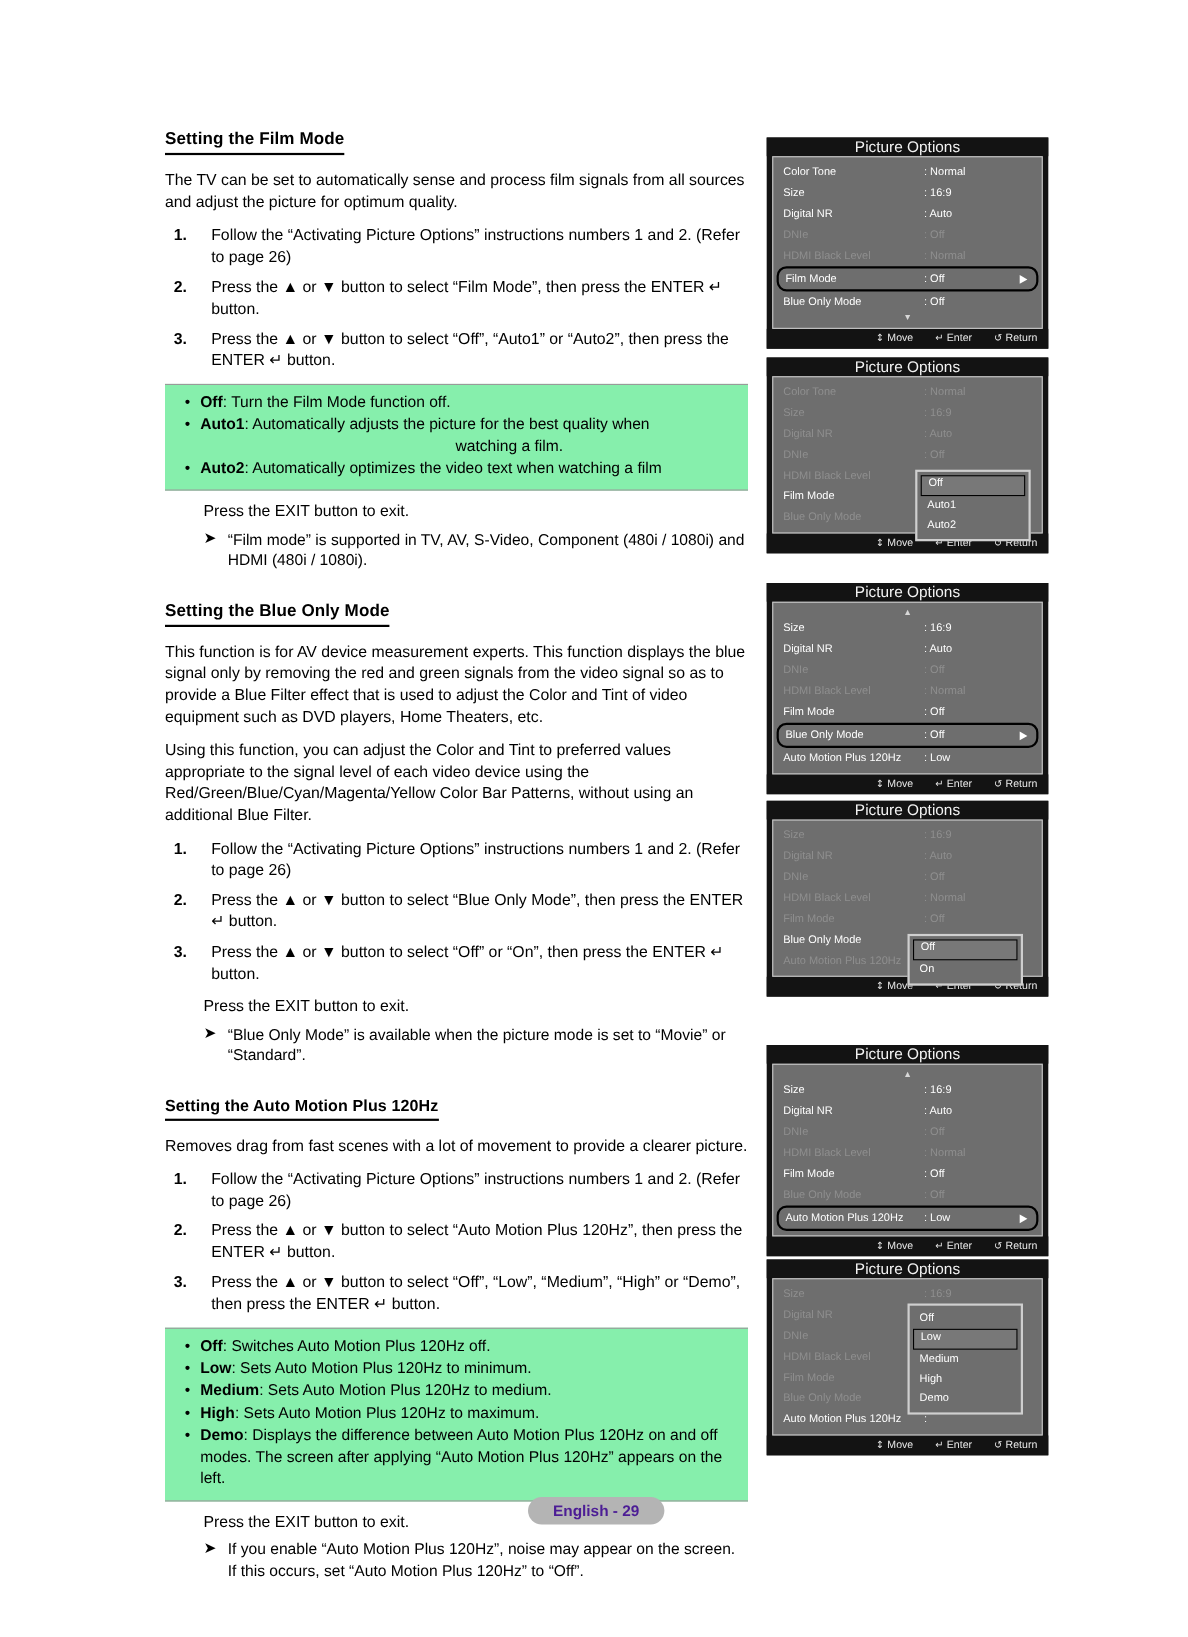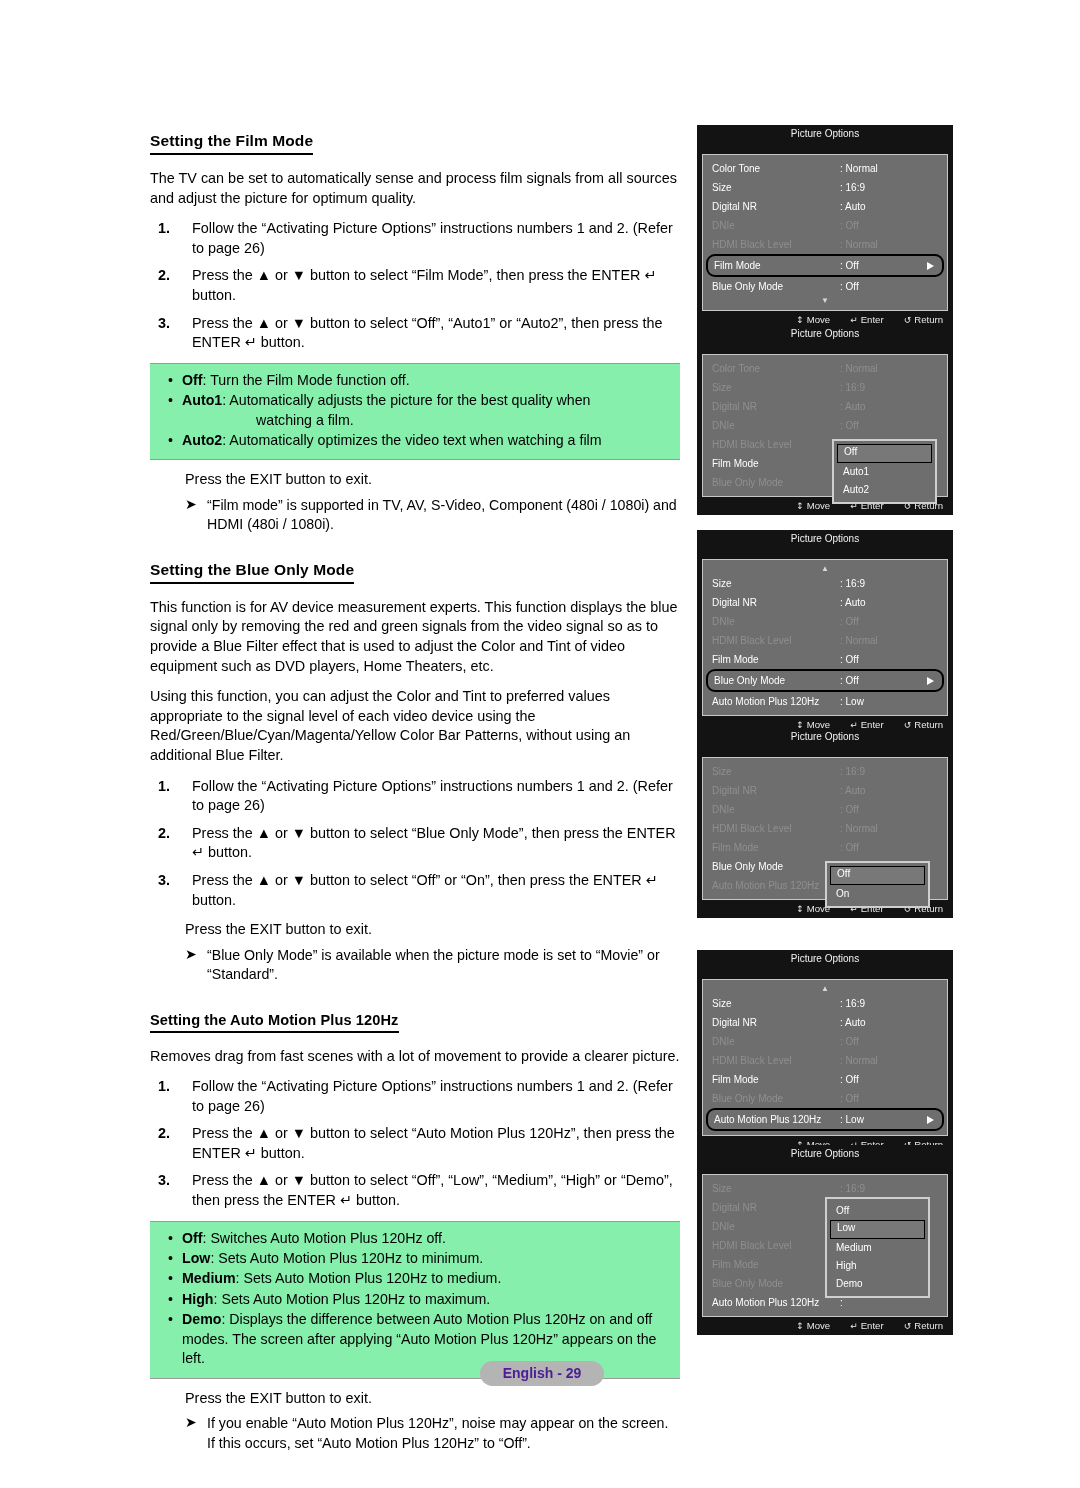--- a/index.html
+++ b/index.html
@@ -9,21 +9,21 @@
     font-family:"Liberation Sans", sans-serif;
     color:#000;
     position:relative;
     overflow:hidden;
   }
   .page{position:absolute;inset:0;}
 
   
   .col-left{
     position:absolute;
-    left:150px; top:132px; width:530px;
+    left:150px; top:118px; width:530px;
   }
   h2.sec-title{
     font-size:15.5px;
     font-weight:bold;
     margin:0 0 14px 0;
     padding:0 0 3px 0;
     display:inline-block;
     border-bottom:2.5px solid #000;
     letter-spacing:0.1px;
   }
@@ -64,21 +64,21 @@
     position:relative;
     padding-left:14px;
     font-size:14.2px;
     line-height:19.4px;
     margin-bottom:1px;
   }
   .grayblock ul li::before{
     content:"\2022";
     position:absolute;left:0;top:0;
   }
-  .grayblock ul li .indent2{display:block;padding-left:74px;}
+  .grayblock ul li .indent2{display:block;padding-left:74px;text-align:center;}
 
   p.exit{
     font-size:14.4px;line-height:19.6px;margin:0 0 6px 0;padding-left:35px;
   }
   .note{
     position:relative;
     padding-left:57px;
     font-size:14.2px;
     line-height:19.4px;
     margin:0 0 6px 0;
@@ -94,25 +94,25 @@
   .osd{
     position:absolute;
     left:697px;
     width:256px;
     background:#131313;
     box-sizing:border-box;
     padding:0;
     font-size:9.6px;
   }
   .osd .title{
-    height:29px;
+    height:17px;
     line-height:17px;
     text-align:center;
     color:#f2f2f2;
-    font-size:10px;
+    font-size:14px;
     background:#131313;
   }
   .osd .body{
     margin:0 5px;
     background:#6e6e6e;
     border:1.4px solid #c8c8c8;
     box-sizing:border-box;
     position:relative;
     padding:4px 0 4px 0;
   }

